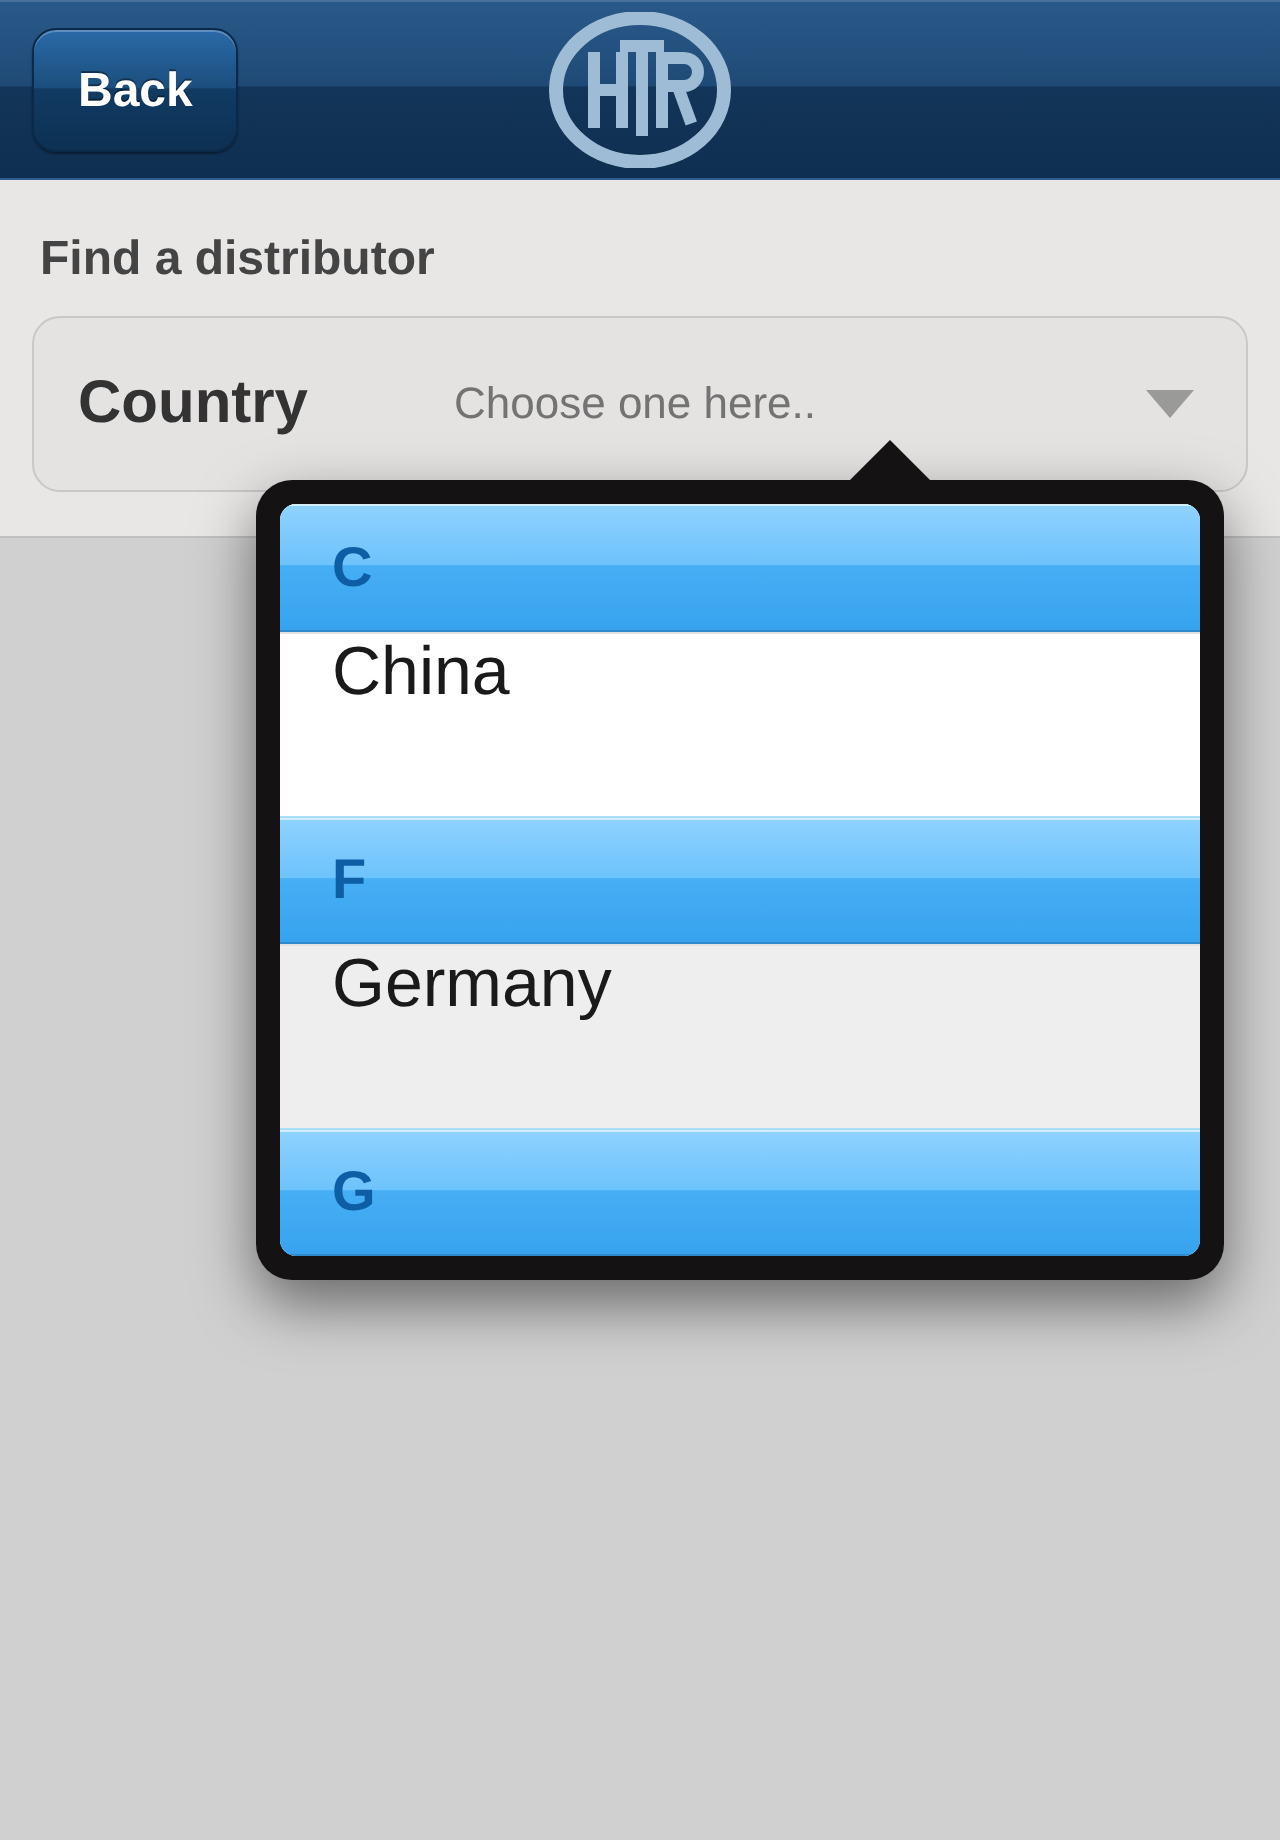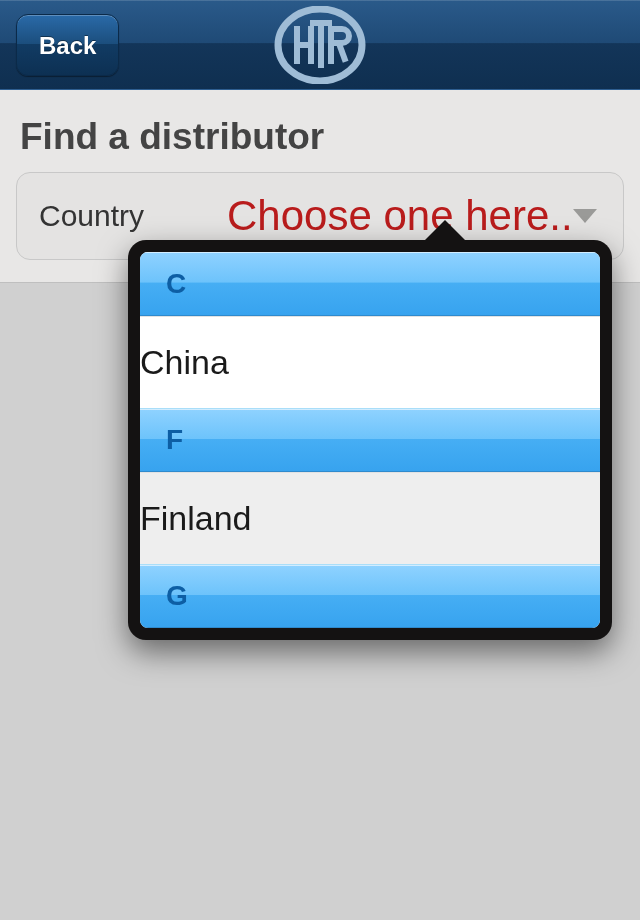--- a/index.html
+++ b/index.html
@@ -59,52 +59,52 @@
     .content {
       position: relative;
       padding: 0;
     }
     .section {
       background: #e8e7e6;
       border-bottom: 1px solid #bfbfbf;
       padding: 10px 16px 22px 16px;
     }
     .page-title {
-      font-size: 37px;
+      font-size: 24px;
       font-weight: 700;
       color: #444;
       margin: 16px 0 14px 4px;
     }
     .form-row {
       display: flex;
       align-items: center;
       height: 88px;
       background: #e4e3e2;
       border: 1px solid #c8c8c8;
       border-radius: 14px;
     }
     .form-label {
       flex: 0 0 210px;
       padding-left: 22px;
       font-size: 30px;
-      font-weight: 400;
+      font-weight: 700;
       color: #333;
     }
     .select-area {
       flex: 1;
       display: flex;
       align-items: center;
       justify-content: space-between;
       padding-right: 26px;
       cursor: pointer;
       height: 100%;
     }
     .select-placeholder {
-      font-size: 42px;
-      color: #b91c1c;
+      font-size: 22px;
+      color: #737373;
     }
     .caret {
       width: 0;
       height: 0;
       border-left: 12px solid transparent;
       border-right: 12px solid transparent;
       border-top: 14px solid #9a9a98;
     }
 
     
@@ -147,21 +147,22 @@
       color: #0d5ea4;
       background: linear-gradient(to bottom, #8fd2ff 0%, #6dc3fb 48%, #46aef4 49%, #37a3ef 100%);
       border-top: 1px solid #a9def9;
       border-bottom: 1px solid #2f8acd;
       box-shadow: inset 0 1px 0 rgba(255,255,255,0.6);
     }
     .listbox .section-header:first-child { border-top: none; }
     .list-item {
       height: 92px;
       display: flex;
-      align-items: center;
+      align-items: flex-start;
+      padding-left: 26px;
       font-size: 34px;
       color: #1a1a1a;
       background: #fff;
       border-top: 1px solid #e2e2e2;
       cursor: pointer;
     }
     .list-item.alt { background: #eeeeee; }
   </style>
 </head>
 <body>
@@ -212,21 +213,21 @@
           <span>C</span>
         </div>
         <div class="list-item">
           <span>China</span>
         </div>
 
         <div class="section-header">
           <span>F</span>
         </div>
         <div class="list-item alt">
-          <span>Finland</span>
+          <span>Germany</span>
         </div>
 
         <div class="section-header">
           <span>G</span>
         </div>
 
       </div>
     </div>
   </div>
 

